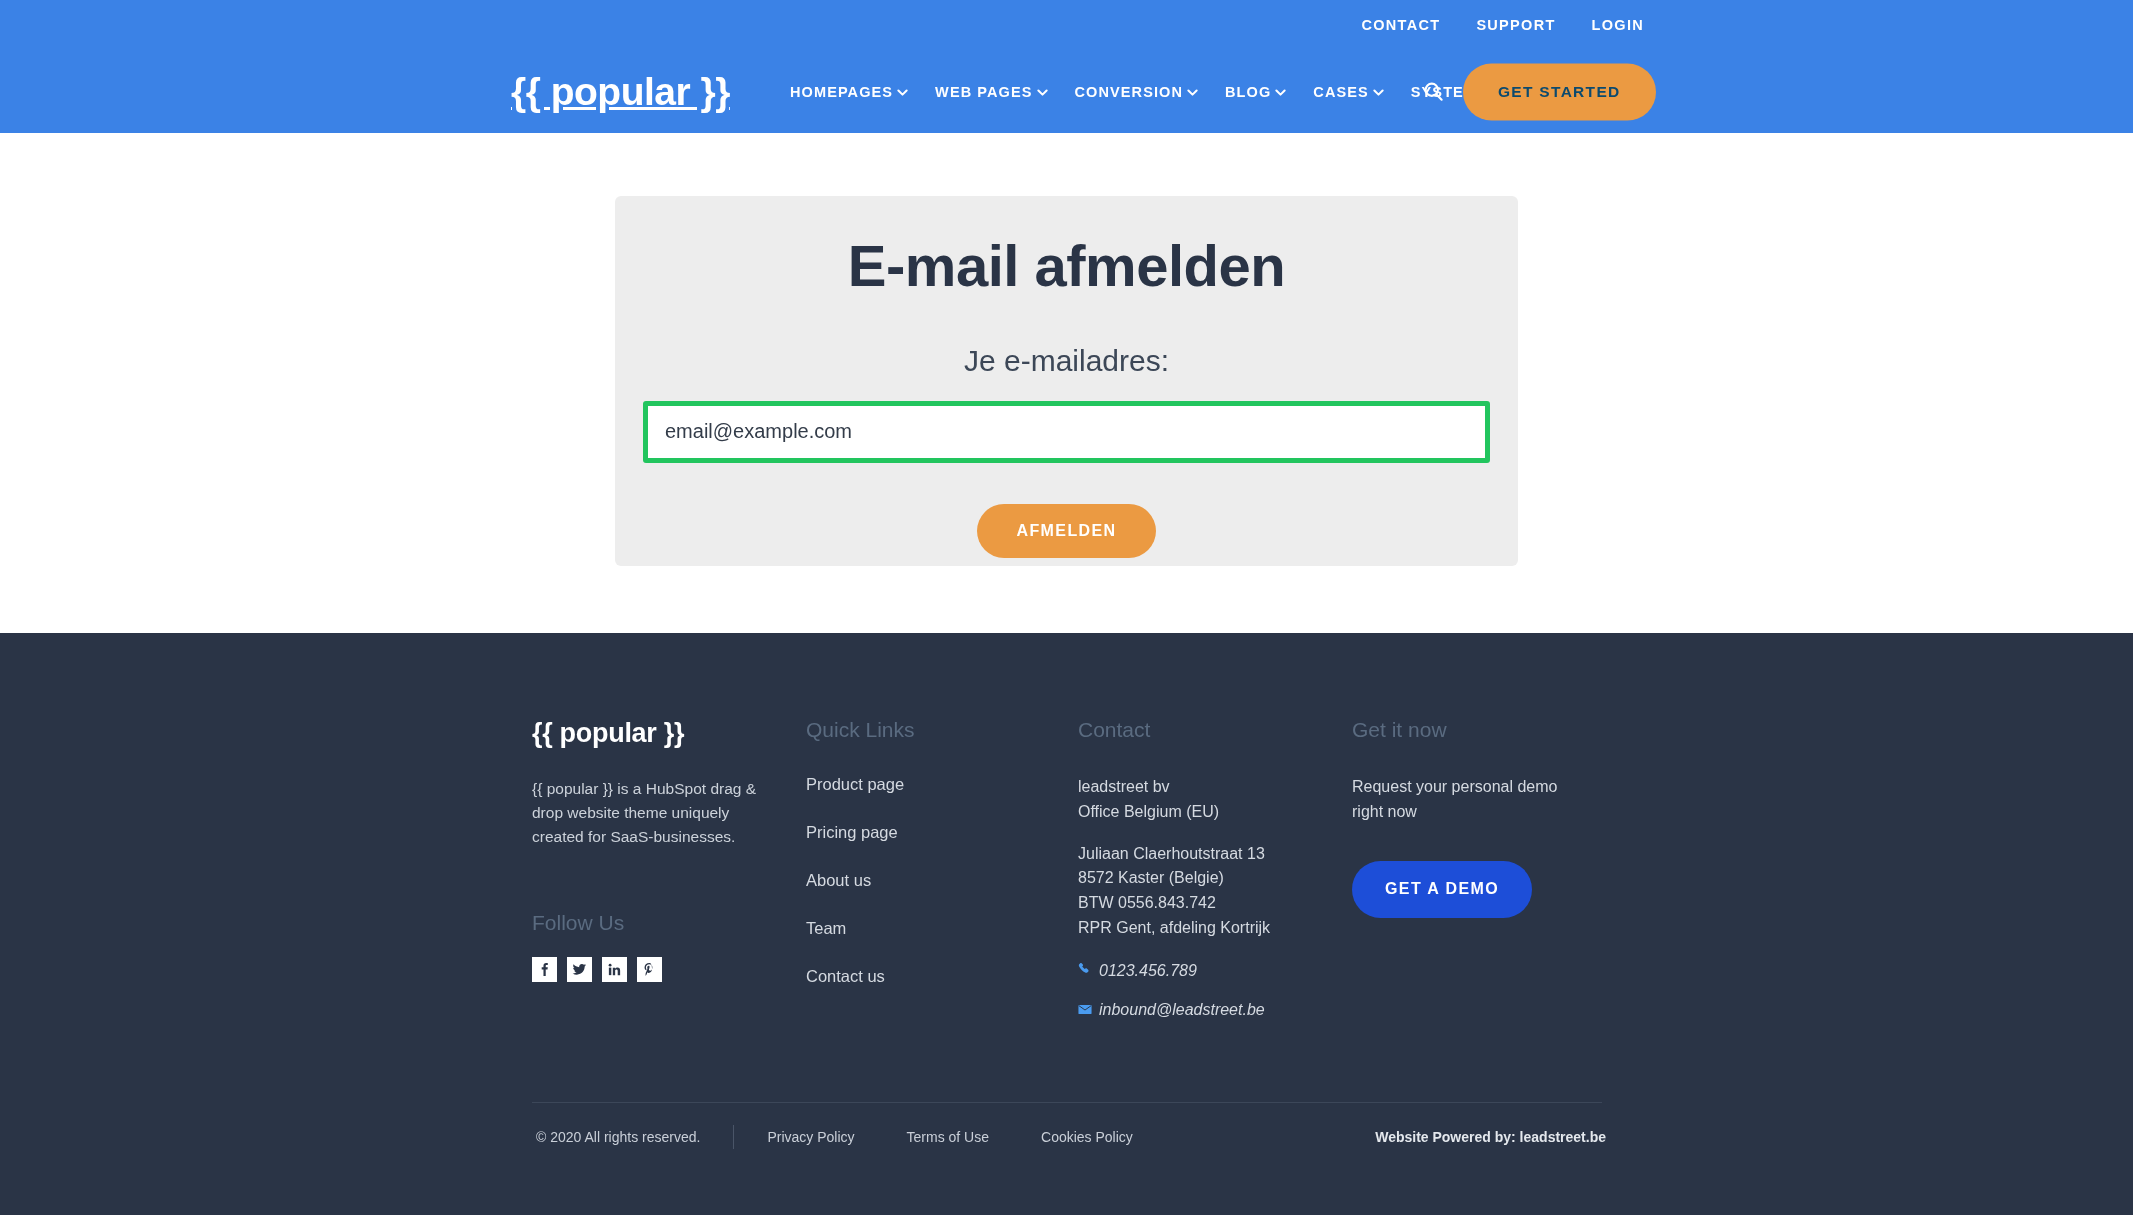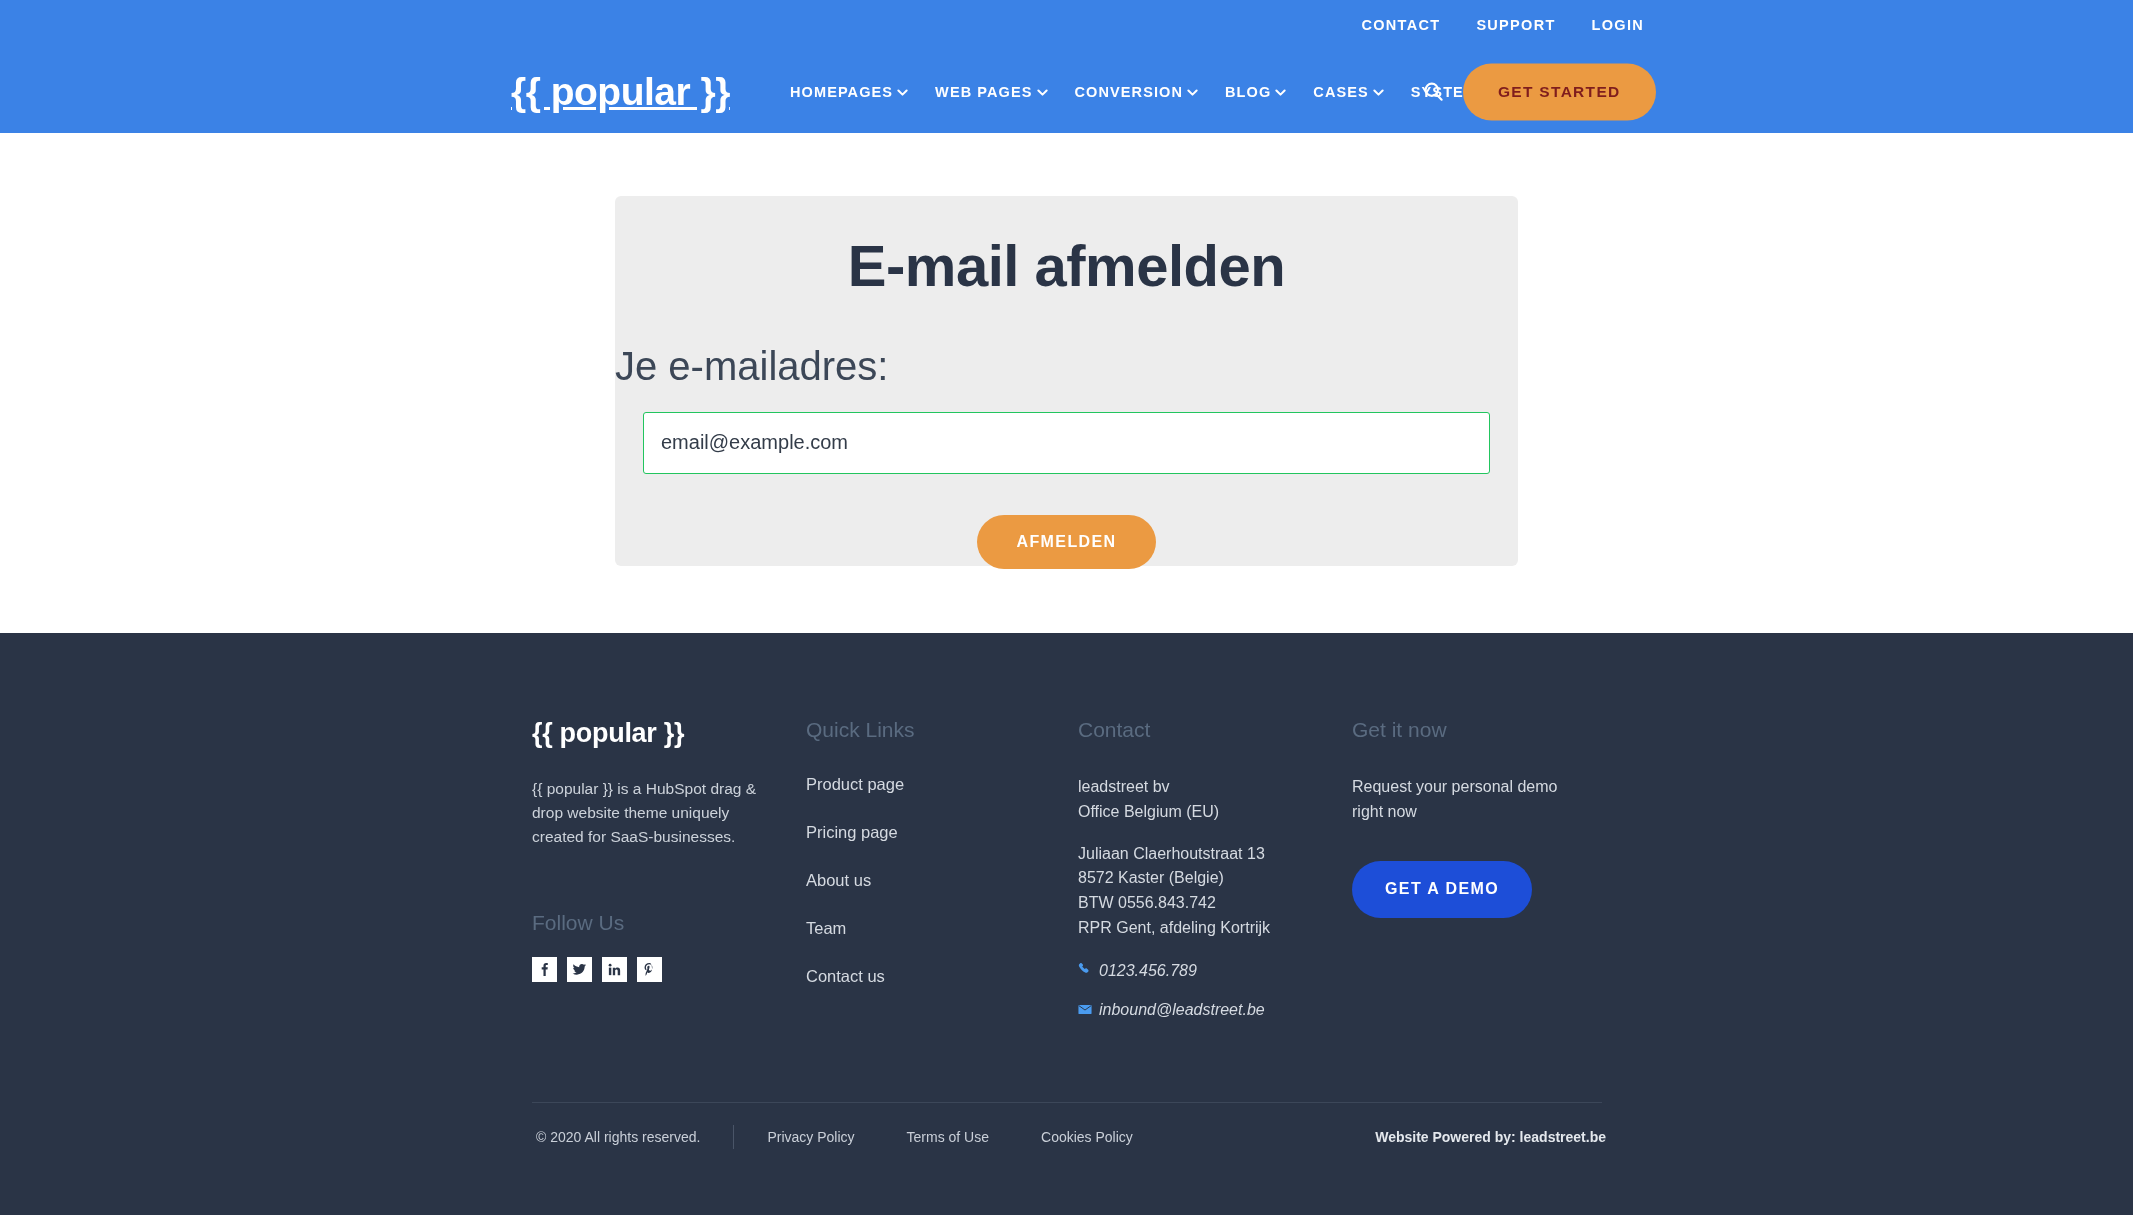--- a/index.html
+++ b/index.html
@@ -98,21 +98,21 @@
     cursor: pointer;
     background: none;
     border: none;
   }
   .cta-started {
     position: absolute;
     left: 1463px;
     top: 50%;
     transform: translateY(-50%);
     background: #EB9A42;
-    color: #7f1d1d;
+    color: #0c4a6e;
     border: none;
     border-radius: 40px;
     height: 57px;
     padding: 0 35px;
     font-family: "Liberation Sans", sans-serif;
     font-size: 15.5px;
     font-weight: 700;
     letter-spacing: 1.3px;
     cursor: pointer;
     white-space: nowrap;
@@ -137,33 +137,33 @@
   .form-title {
     text-align: center;
     color: #2A3446;
     font-size: 58px;
     font-weight: 700;
     letter-spacing: -0.5px;
     margin-top: 38px;
     line-height: 1.1;
   }
   .form-label {
-    text-align: left;
+    text-align: center;
     color: #3C4757;
-    font-size: 40px;
+    font-size: 30px;
     font-weight: 400;
     margin-top: 46px;
   }
   .email-input {
     display: block;
     width: 847px;
     height: 62px;
     margin: 23px auto 0 auto;
     background: #ffffff;
-    border: 1px solid #22c55e;
+    border: 5px solid #22c55e;
     border-radius: 3px;
     font-family: "Liberation Sans", sans-serif;
     font-size: 20px;
     color: #333c49;
     padding: 0 17px;
     outline: none;
   }
   .email-input::placeholder { color: #333c49; opacity: 1; }
   .submit-btn {
     display: block;

